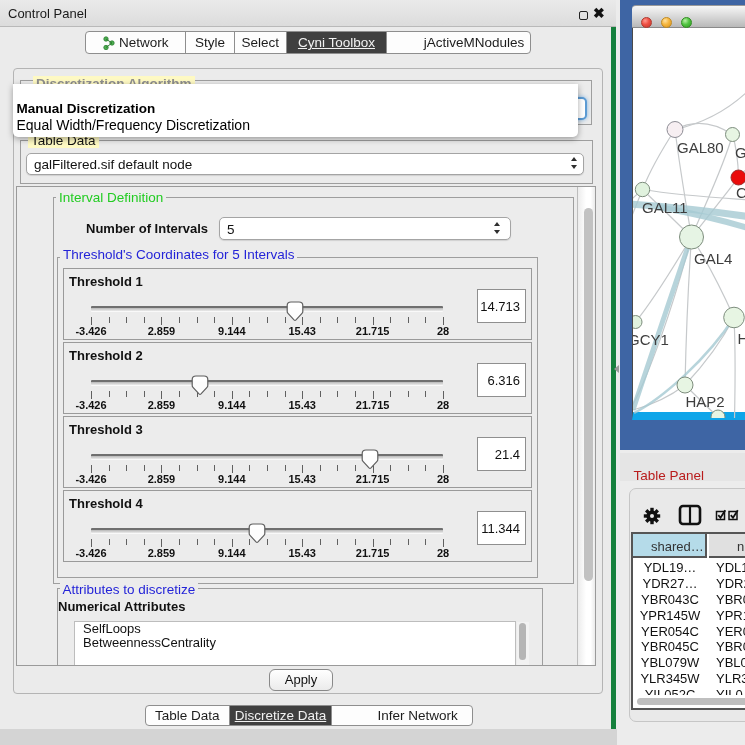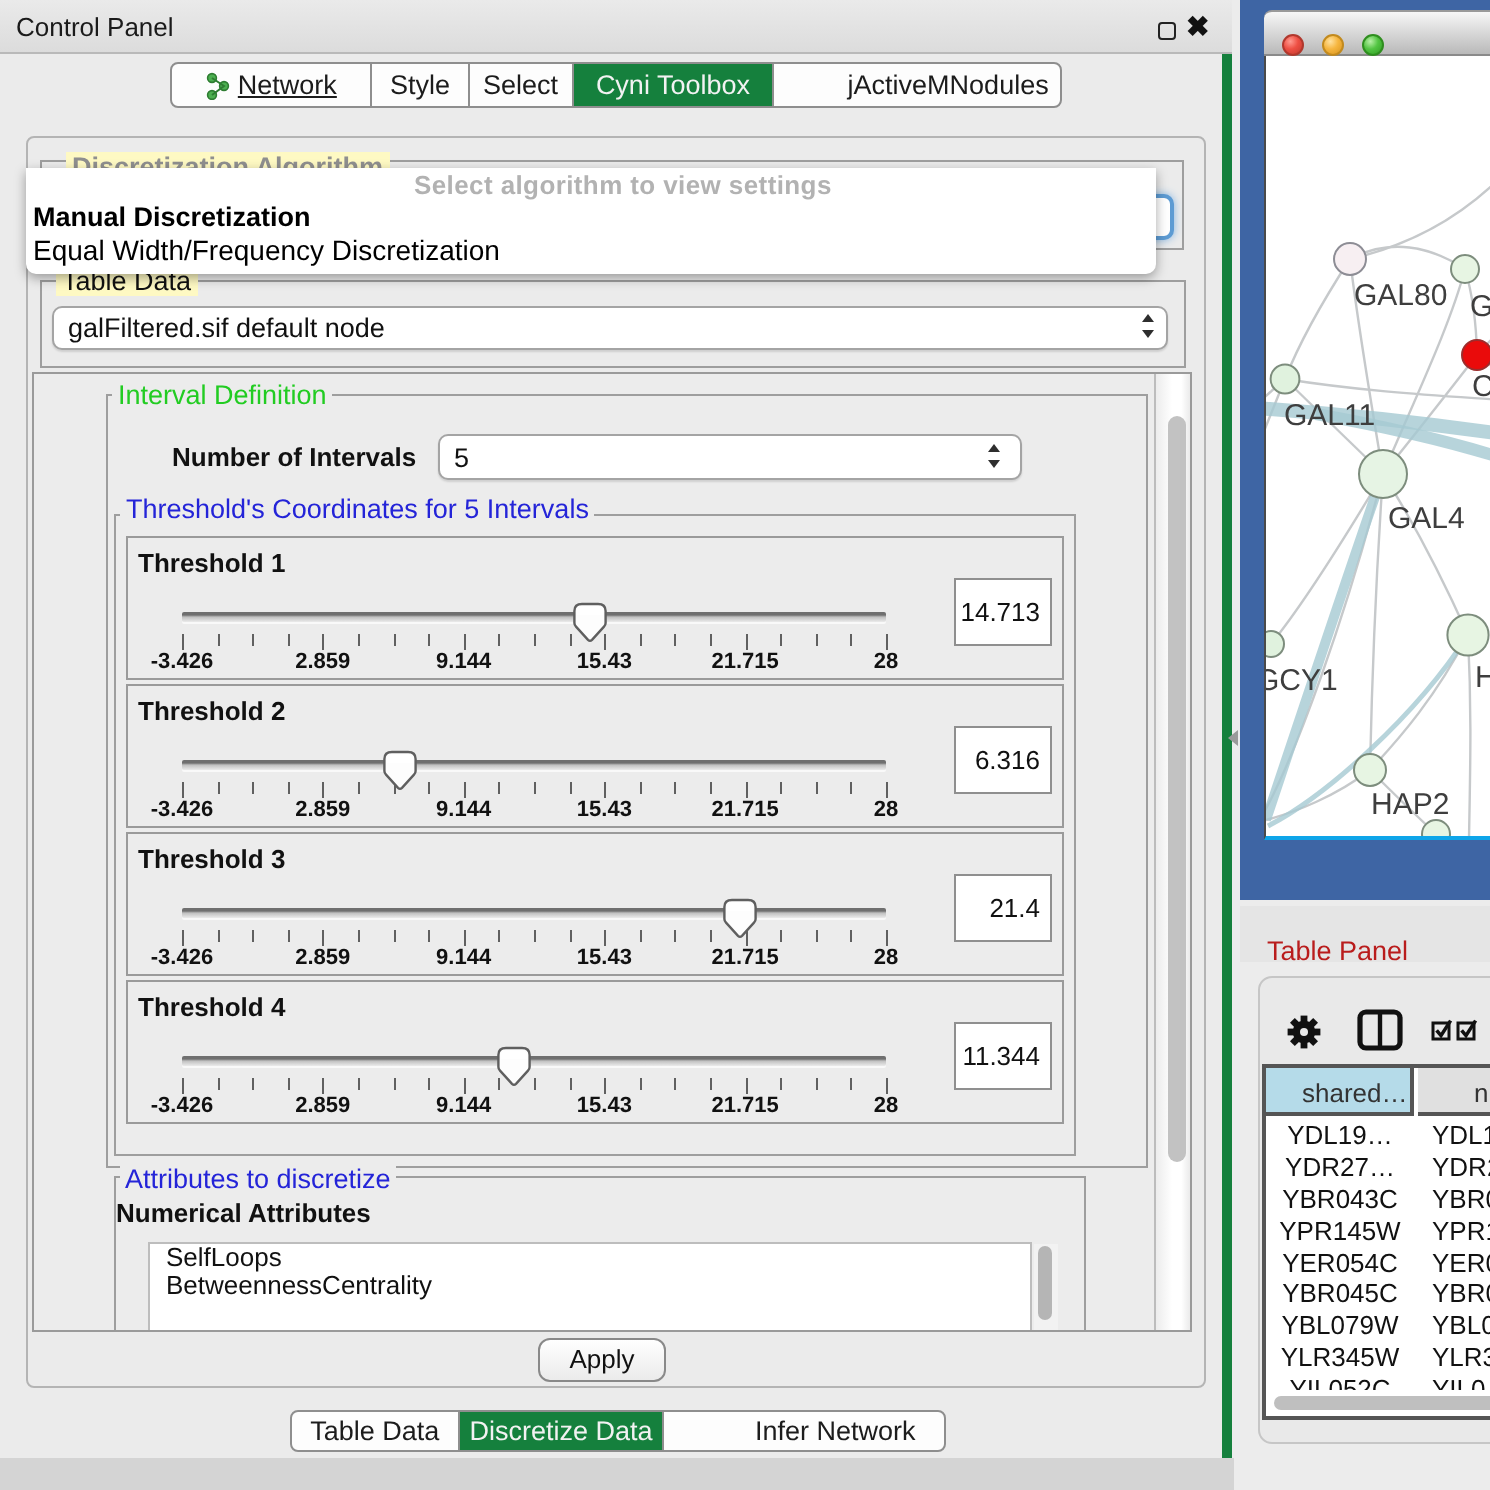--- a/index.html
+++ b/index.html
@@ -13,21 +13,21 @@
 #win { left:0; top:0; width:616px; height:729px; background:#ebebeb; border-right:5px solid #15803d; }
 #titlebar { left:0; top:0; width:616px; height:27px; background:linear-gradient(#eaeaea,#dcdcdc); border-bottom:1px solid #b9b9b9; }
 #titlebar .t { left:8px; top:6px; font-size:13px; color:#1a1a1a; }
 #btn-restore { left:579px; top:11px; width:9px; height:9px; border:1.6px solid #222; border-radius:2px; }
 #btn-close { left:593px; top:5px; font-size:14px; font-weight:bold; color:#111; }
 
 
 .seg { border:1px solid #8e8e8e; border-radius:4px; background:#fdfdfd; display:flex; overflow:hidden; }
 .seg > div { display:flex; align-items:center; justify-content:center; font-size:13.5px; color:#1c1c1c; border-right:1px solid #8e8e8e; white-space:nowrap; }
 .seg > div:last-child { border-right:none;margin-left:31px; }
-.seg > div.sel { background:#15803d; color:#f2f2f2; }
+.seg > div.sel { background:#404040; color:#f2f2f2;text-decoration:underline; }
 #tabs-top { left:85px; top:31px; width:446px; height:23px; }
 #tabs-bot { left:145px; top:705px; width:328px; height:21px; }
 
 
 #content { left:13px; top:68px; width:590px; height:626px; background:#ebebeb; border:1px solid #b4b4b4; border-radius:4px; }
 
 .group { position:absolute; border:1px solid #9e9e9e; }
 .gtitle { position:absolute; font-size:13.5px; background:#fef9c3; padding:0 3px; white-space:nowrap; }
 
 
@@ -63,21 +63,21 @@
 
 #overlay { left:13px; top:84px; width:565px; height:53px; background:#fff; border-radius:0 0 5px 5px; box-shadow:0 2px 6px rgba(0,0,0,0.35); z-index:50; }
 #overlay .ph { position:absolute; left:194px; top:1px; font-size:13px; font-weight:bold; color:#b2b2b2; letter-spacing:0.2px; }
 #overlay .i1 { position:absolute; left:3.5px; top:17px; font-size:13.5px; font-weight:bold; color:#000; }
 #overlay .i2 { position:absolute; left:3.5px; top:33px; font-size:14px; color:#000; }
 
 
 #blue { left:620px; top:0; width:125px; height:450px; background:#3e65a4; }
 #ititle { left:12px; top:5px; width:113px; height:23px; background:linear-gradient(#f7f7f7,#b9b9b9); border-bottom:1px solid #8a8a8a; border-top:1px solid #9a9a9a; border-radius:4px 0 0 0; }
 .light { position:absolute; top:11px; width:11px; height:11px; border-radius:50%; }
-#canvas { left:12px; top:28px; width:113px; height:392px; background:#fff; border-left:1px solid #4a4a4a; border-bottom:2px solid #0ea5e9; }
+#canvas { left:12px; top:28px; width:113px; height:392px; background:#fff; border-left:1px solid #4a4a4a; border-bottom:8px solid #0ea5e9; }
 
 #tp-label { left:633.5px; top:468px; font-size:13.5px; color:#b91c1c; }
 #tpanelbox { left:629px; top:488px; width:130px; height:234px; background:#e9e9e9; border:1px solid #c6c6c6; border-radius:7px; }
 #tableframe { left:631px; top:532px; width:114px; height:178px; border:2px solid #555; border-right:none; background:#fff; }
 .hdr1 { position:absolute; left:0; top:0; width:74px; height:24px; background:#b5dbe9; border-right:2px solid #555; border-bottom:2px solid #555; }
 .hdr2 { position:absolute; left:76px; top:0; width:36px; height:24px; background:#e0e0e0; border-bottom:2px solid #555; }
 .trow { position:absolute; width:112px; font-size:13px; color:#111; }
 .trow .c1 { position:absolute; left:0; width:74px; text-align:center; }
 .trow .c2 { position:absolute; left:83px; }
 #hsb { position:absolute; left:0px; top:161px; width:112px; height:13px; background:#fff; }
@@ -87,21 +87,21 @@
 <body>
 
 <div class="abs" id="win">
   <div class="abs" id="titlebar">
     <div class="abs t">Control Panel</div>
     <div class="abs" id="btn-restore"></div>
     <div class="abs" id="btn-close">✖</div>
   </div>
 
   <div class="abs seg" id="tabs-top">
-    <div style="width:112px;text-decoration:underline;"><svg width="12" height="14" viewBox="0 0 12 14" style="margin-right:4px;">
+    <div style="width:112px;"><svg width="12" height="14" viewBox="0 0 12 14" style="margin-right:4px;">
           <circle cx="3" cy="3" r="2.2" fill="#4caf50" stroke="#2e7d32" stroke-width="0.8"></circle>
           <circle cx="9" cy="7" r="2.2" fill="#4caf50" stroke="#2e7d32" stroke-width="0.8"></circle>
           <circle cx="3" cy="11.5" r="2.2" fill="#4caf50" stroke="#2e7d32" stroke-width="0.8"></circle>
           <path d="M3,3 L9,7 L3,11.5" stroke="#2e7d32" stroke-width="1" fill="none"></path>
         </svg>Network</div>
     <div style="width:54px;">Style</div>
     <div style="width:58px;">Select</div>
     <div style="width:112px;" class="sel">Cyni Toolbox</div>
     <div style="width:125px;">jActiveMNodules</div>
   </div>
@@ -313,21 +313,20 @@
     <div class="abs" id="apply">Apply</div>
   </div>
 
   <div class="abs seg" id="tabs-bot">
     <div style="width:93px;">Table Data</div>
     <div style="width:114px;" class="sel">Discretize Data</div>
     <div style="width:121px;">Infer Network</div>
   </div>
 
   <div class="abs" id="overlay">
-    <div class="ph">Select algorithm to view settings</div>
     <div class="i1">Manual Discretization</div>
     <div class="i2">Equal Width/Frequency Discretization</div>
   </div>
 </div>
 
 <div class="abs" style="left:0; top:729px; width:617px; height:16px; background:#d4d4d4;"></div>
 
 <div class="abs" style="left:614px; top:365px; width:0; height:0; border-top:4px solid transparent; border-bottom:4px solid transparent; border-right:5px solid #9a9a9a;"></div>
 
 <div class="abs" id="blue">

